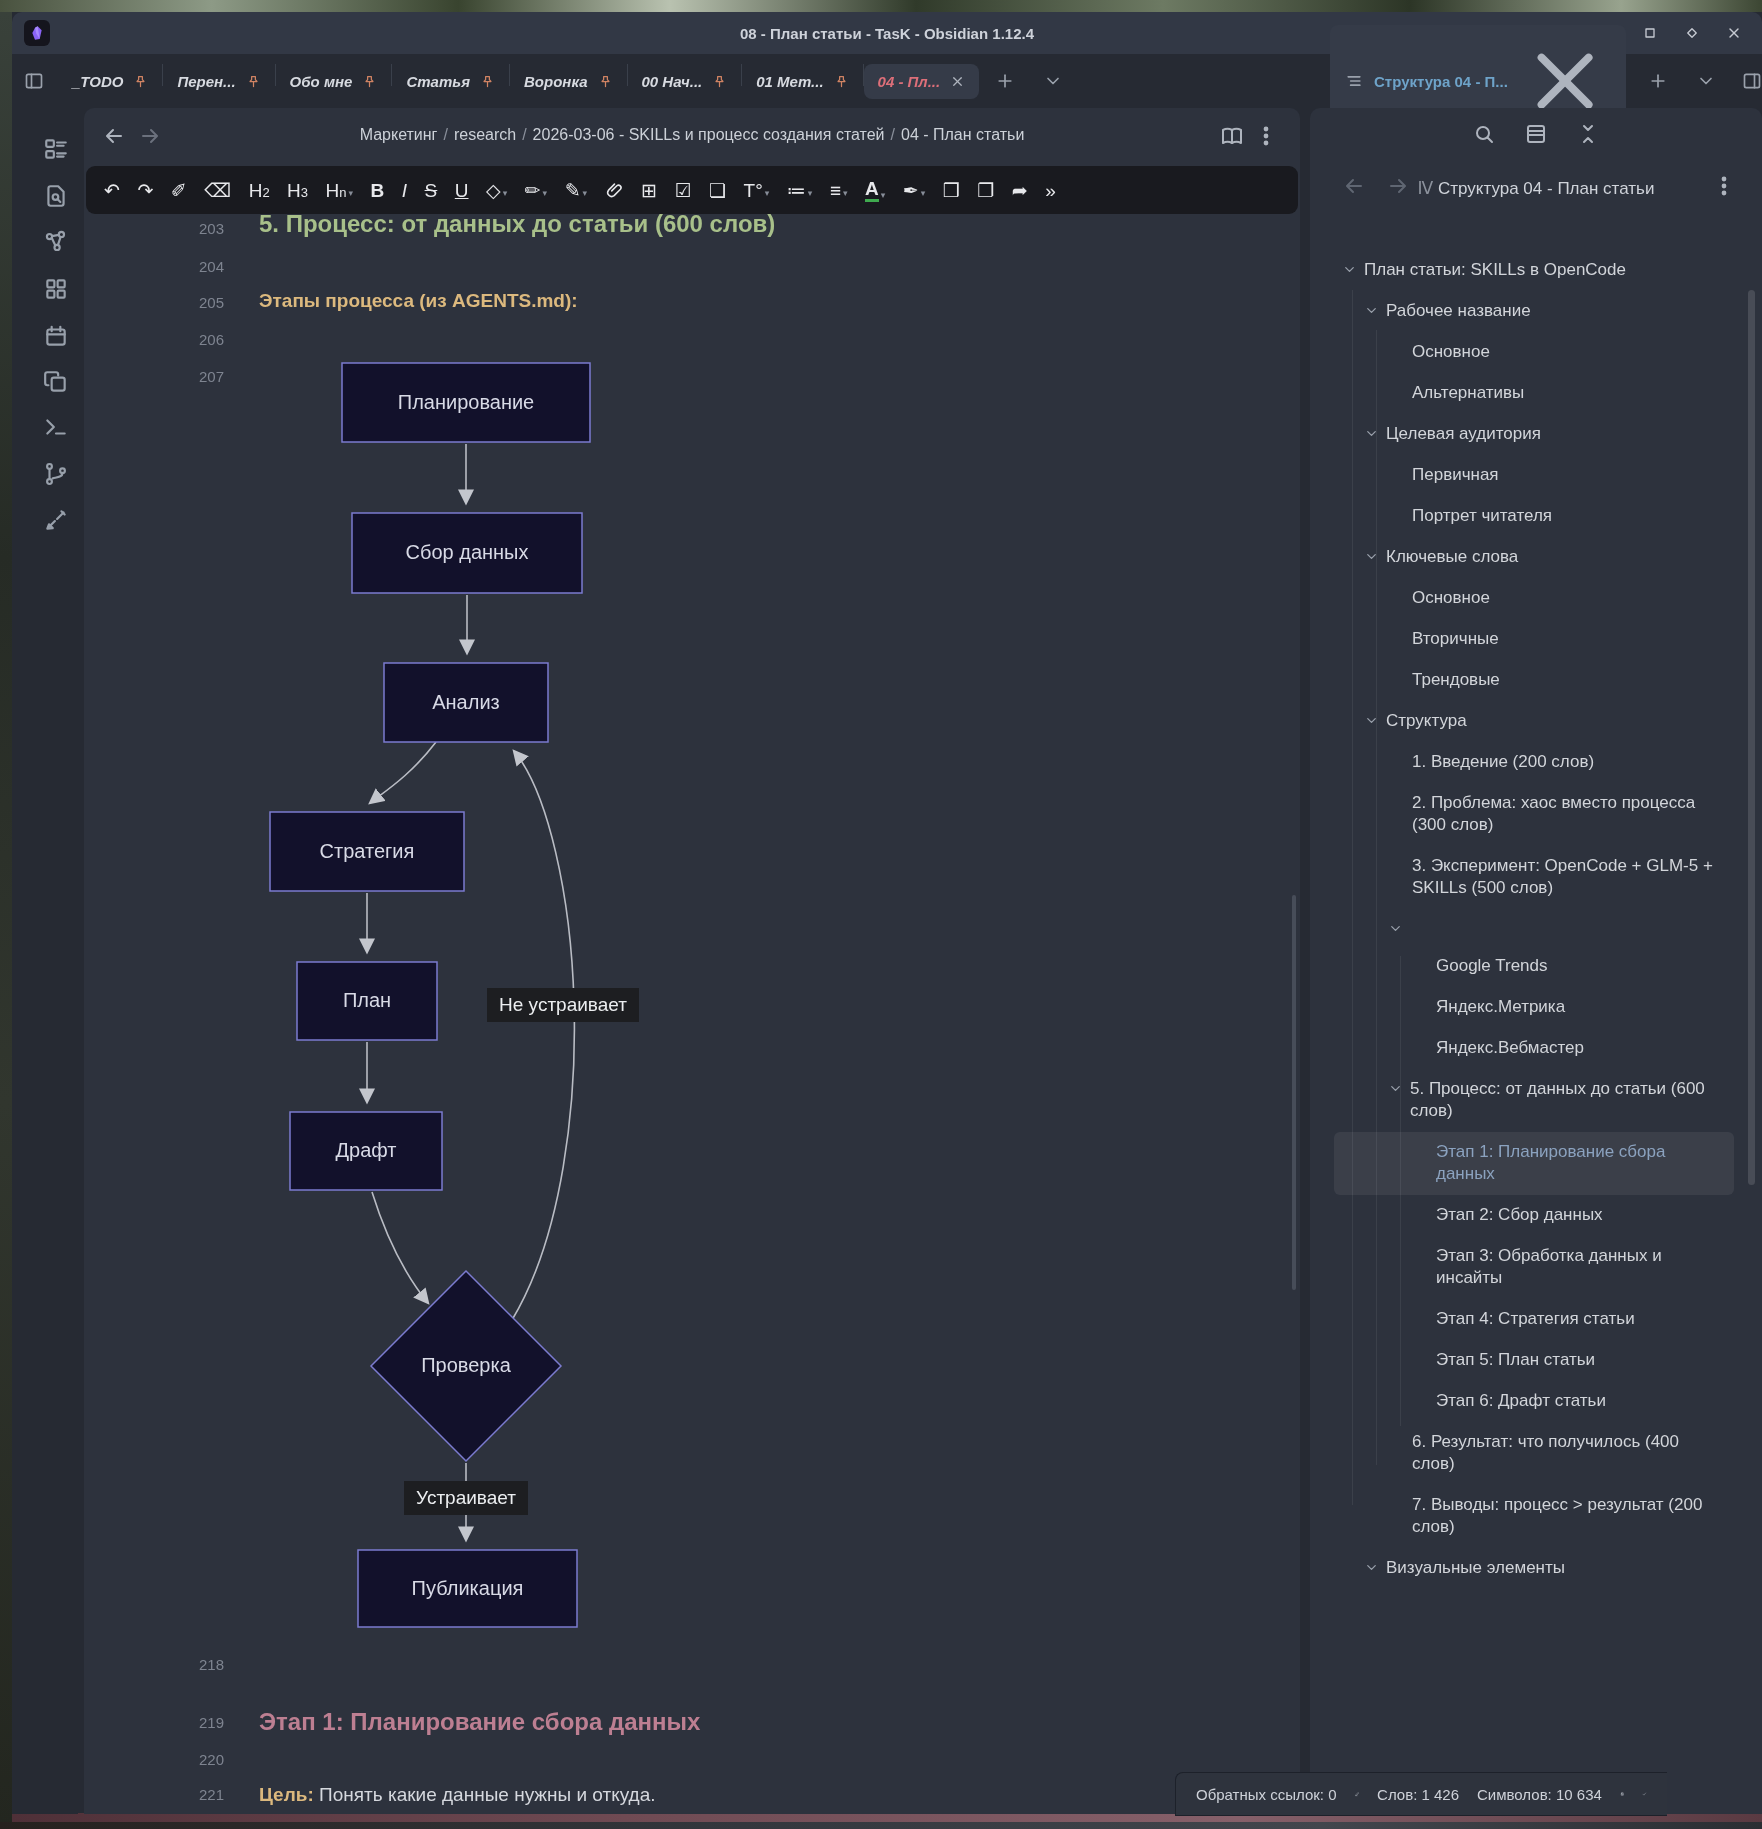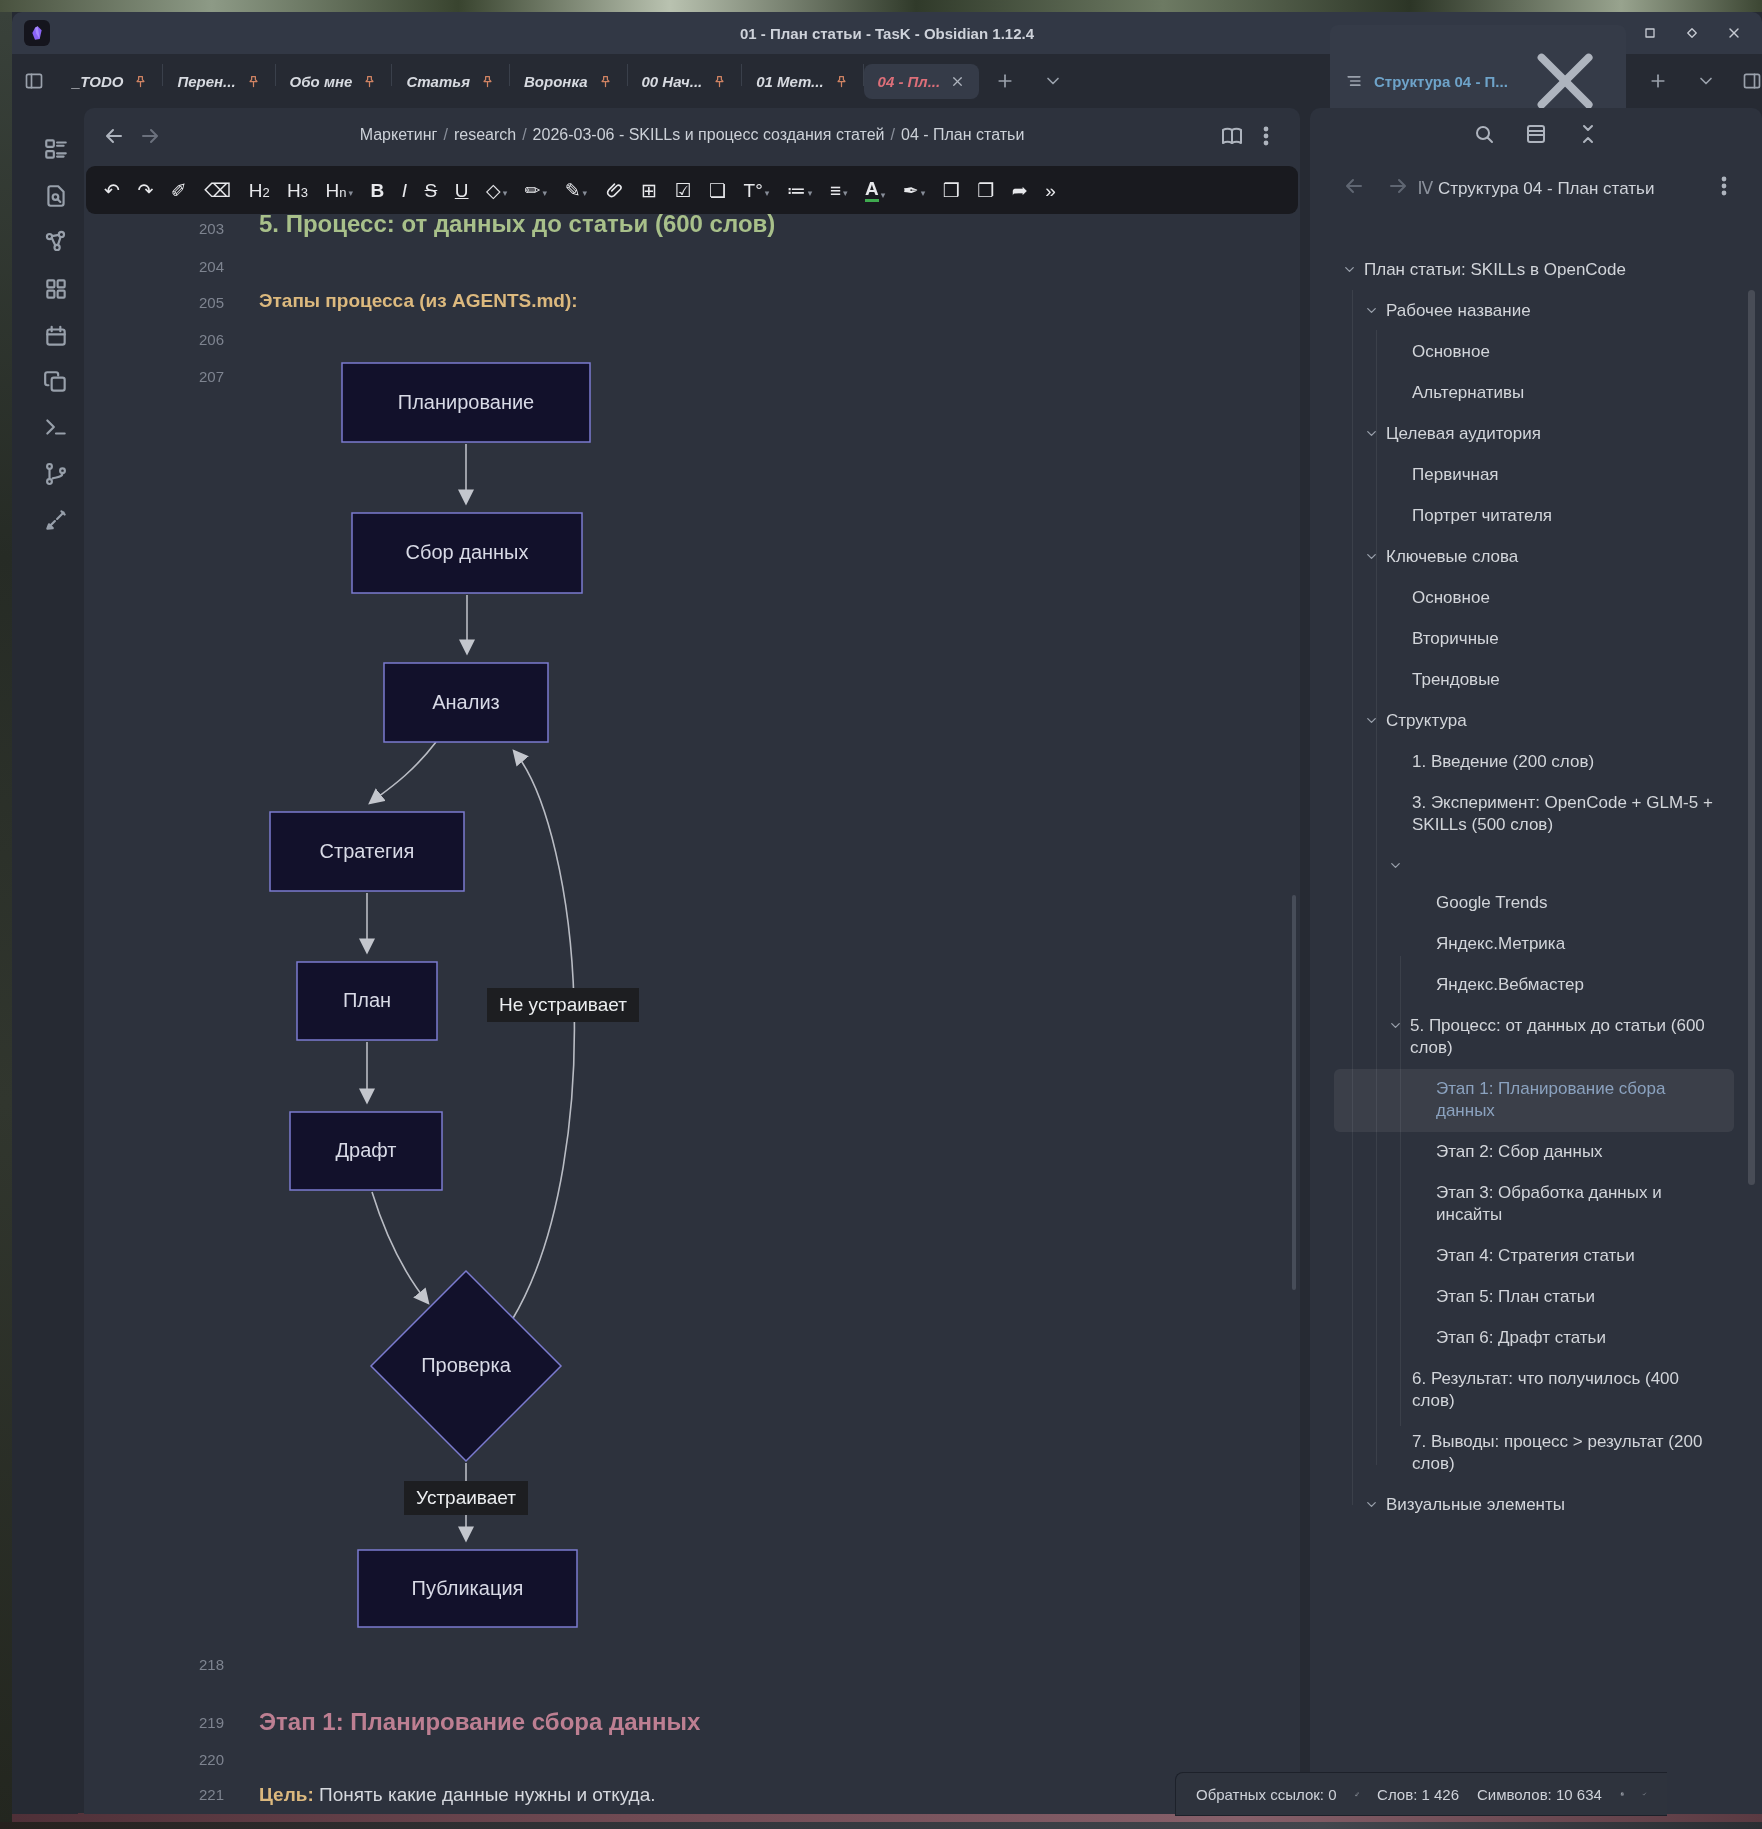--- a/index.html
+++ b/index.html
@@ -115,21 +115,21 @@
   <div id="strip-rose" class="abs"></div>
   <div id="strip-task" class="abs"></div>
 
   <div id="titlebar" class="abs">
     <div id="app-logo">
       <svg width="16" height="16" viewBox="0 0 24 24">
           <path d="M13 2 L19 8 L16 21 L9 22 L5 12 L9 4 Z" fill="#8a63f5"></path>
           <path d="M13 2 L9 4 L11 13 L16 21 Z" fill="#b49bff" opacity=".7"></path>
         </svg>
     </div>
-    <div id="window-title">01 - План статьи - TasK - Obsidian 1.12.4</div>
+    <div id="window-title">08 - План статьи - TasK - Obsidian 1.12.4</div>
     <div id="win-controls">
         <span>
           <svg class="ln" viewBox="0 0 24 24" fill="none" stroke="currentColor" stroke-width="2" stroke-linecap="round" stroke-linejoin="round" style="width: 20px; height: 20px;">
             <polyline points="6,15 12,9 18,15"></polyline>
           </svg>
         </span>
         <span>
           <svg class="ln" viewBox="0 0 24 24" fill="none" stroke="currentColor" stroke-width="2" stroke-linecap="round" stroke-linejoin="round" style="width: 20px; height: 20px;">
             <line x1="5" y1="12" x2="19" y2="12"></line>
           </svg>
@@ -634,20 +634,23 @@
         <div class="trow" style="padding-left: 30px;">
           <span class="chev">
             <svg class="ln" viewBox="0 0 24 24" fill="none" stroke="currentColor" stroke-width="2" stroke-linecap="round" stroke-linejoin="round" style="width: 15px; height: 15px;">
               <polyline points="6,9 12,15 18,9"></polyline>
             </svg>
           </span>
           <span class="lbl">Структура</span>
         </div>
         <div class="trow" style="padding-left: 78px;">
           <span class="lbl">1. Введение (200 слов)</span>
+        </div>
+        <div class="trow" style="padding-left: 78px;">
+          <span class="lbl">2. Проблема: хаос вместо процесса (300 слов)</span>
         </div>
         <div class="trow" style="padding-left: 78px;">
           <span class="lbl">3. Эксперимент: OpenCode + GLM-5 + SKILLs (500 слов)</span>
         </div>
         <div class="trow" style="padding-left: 54px;">
           <span class="chev">
             <svg class="ln" viewBox="0 0 24 24" fill="none" stroke="currentColor" stroke-width="2" stroke-linecap="round" stroke-linejoin="round" style="width: 15px; height: 15px;">
               <polyline points="6,9 12,15 18,9"></polyline>
             </svg>
           </span>

